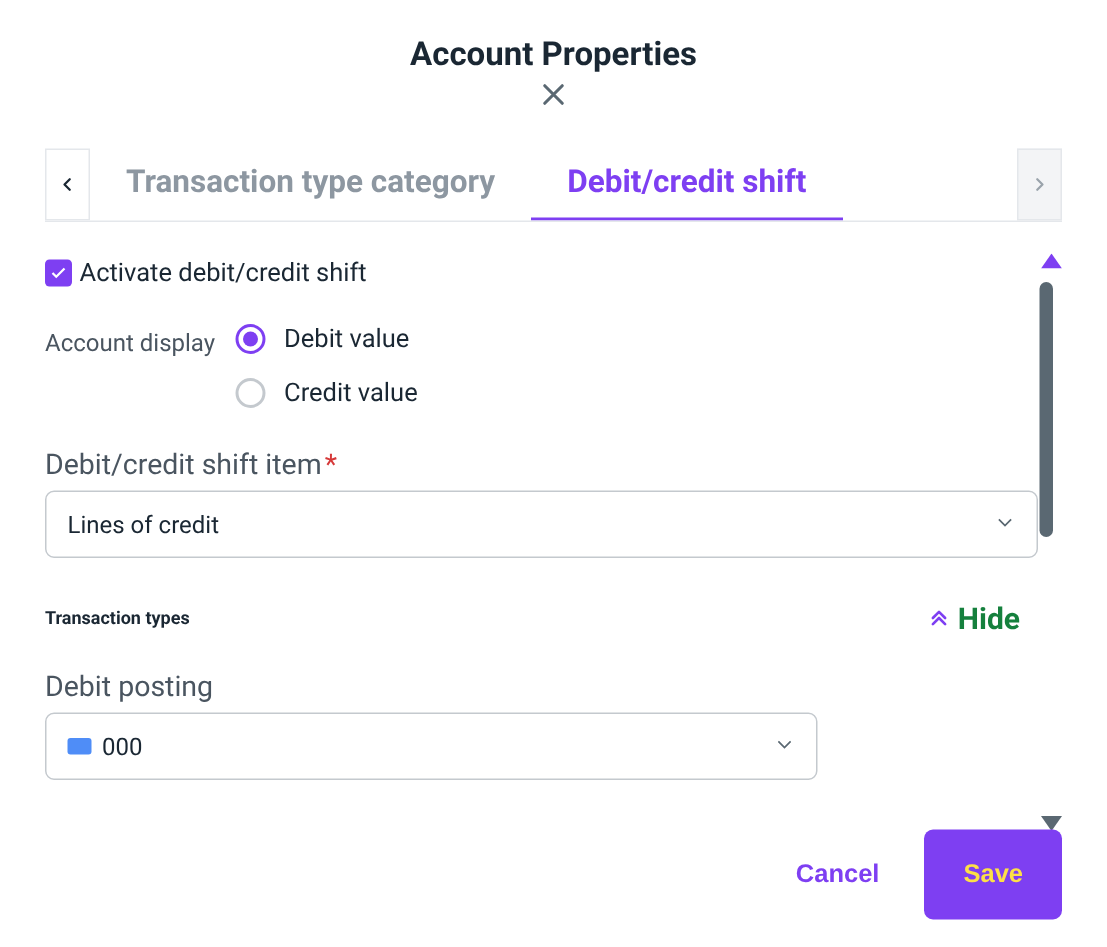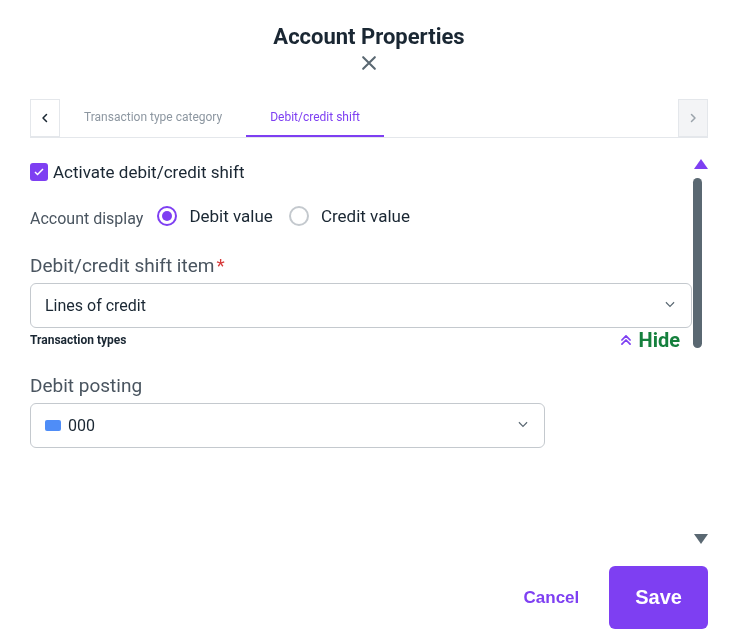--- a/index.html
+++ b/index.html
@@ -67,25 +67,26 @@
       width: 12px;
       height: 12px;
     }
     .tabs {
       display: flex;
       flex: 1;
       overflow: hidden;
     }
     .tab {
       padding: 11px 24px;
-      font-size: 12px;
+      font-size: 21px;
       color: #8d97a1;
       cursor: pointer;
       white-space: nowrap;
       border-bottom: 2px solid transparent;
+      font-weight: bold;
     }
     .tab.active {
       color: #7e3ff2;
       border-bottom: 2px solid #7e3ff2;
     }
     .content-area {
       position: relative;
       padding: 24px 30px 0 30px;
       height: 420px;
       overflow: hidden;
@@ -152,21 +153,21 @@
       gap: 14px;
       margin-bottom: 26px;
     }
     .radio-group-label {
       font-size: 16px;
       color: #4a5560;
       padding-top: 3px;
     }
     .radio-options {
       display: flex;
-      flex-direction: row;
+      flex-direction: column;
       gap: 16px;
     }
     .radio-option {
       display: flex;
       align-items: center;
       gap: 12px;
       cursor: pointer;
     }
     .radio {
       width: 20px;
@@ -205,20 +206,21 @@
     .select-field {
       width: 662px;
       border: 1px solid #c4c9ce;
       border-radius: 6px;
       padding: 12px 14px;
       display: flex;
       justify-content: space-between;
       align-items: center;
       cursor: pointer;
       background: #fff;
+      margin-bottom: 28px;
     }
     .select-field.small {
       width: 515px;
       margin-bottom: 0;
     }
     .select-value {
       font-size: 16px;
       color: #1a2733;
       display: flex;
       align-items: center;
@@ -269,40 +271,40 @@
     }
     .token-chip::before {
       content: '';
       width: 16px;
       height: 11px;
       border-radius: 2px;
       background: #4f8df7;
     }
     .dialog-footer {
       position: absolute;
-      bottom: 2px;
+      bottom: 18px;
       right: 30px;
       display: flex;
       align-items: center;
       gap: 20px;
     }
     .btn-cancel {
       background: none;
       border: none;
       color: #7e3ff2;
       font-size: 17px;
       font-weight: 700;
       cursor: pointer;
       padding: 12px 10px;
     }
     .btn-save {
       background: #7e3ff2;
       border: none;
-      color: #ffffff;
-      font-size: 20px;
+      color: #fde047;
+      font-size: 17px;
       font-weight: 700;
       cursor: pointer;
       padding: 20px 26px;
       border-radius: 6px;
     }
   </style>
 </head>
 <body>
 
 <div class="dialog-header">

